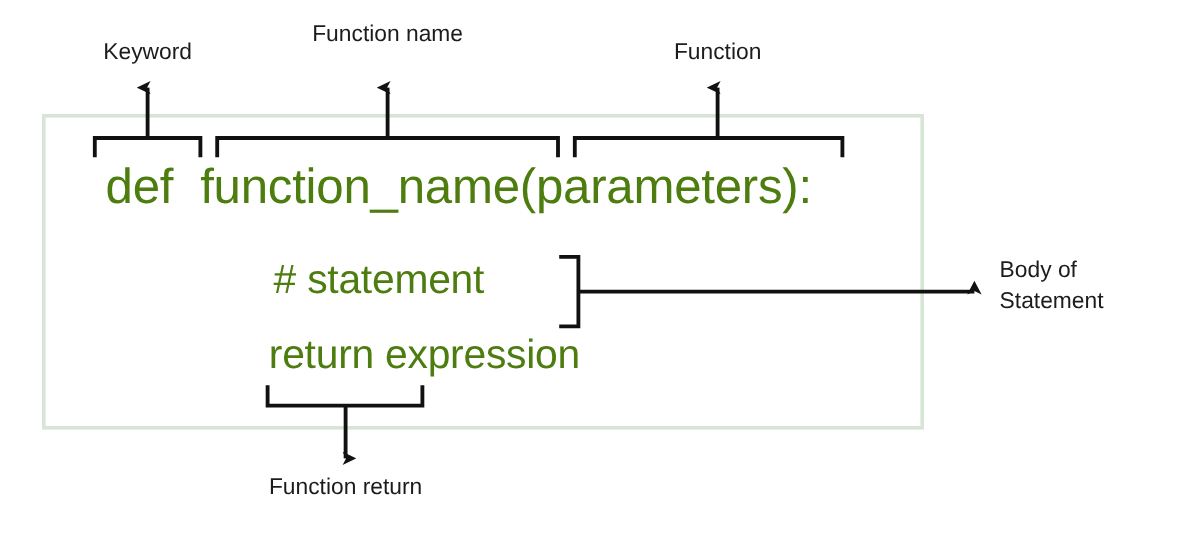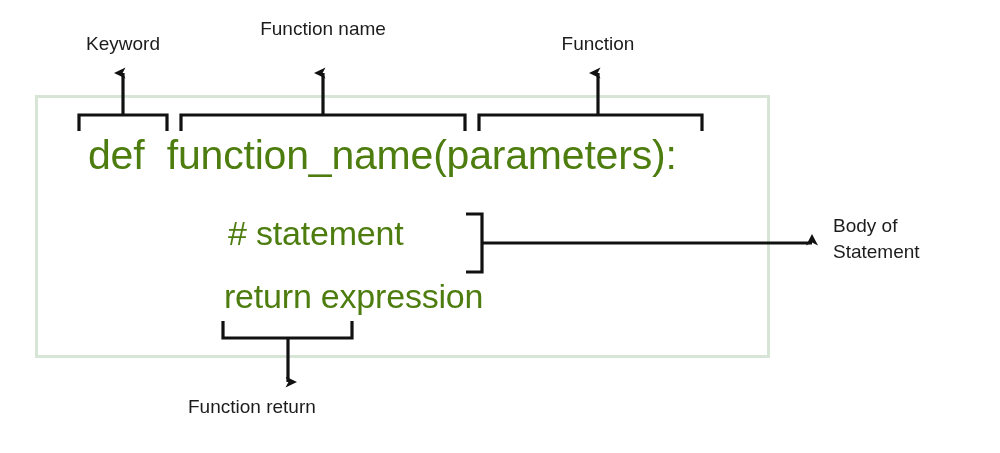--- a/index.html
+++ b/index.html
@@ -90,20 +90,21 @@
   .anno-body {
     left: 833px;
     top: 213px;
     width: 150px;
     text-align: left;
   }
   .anno-return {
     left: 188px;
     top: 394px;
     width: 200px;
+    text-align: center;
   }
 </style>
 </head>
 <body>
 
 <div id="canvas">
 
   <div class="code-box"></div>
 
   <svg id="svg-layer" viewBox="0 0 1000 453" xmlns="http://www.w3.org/2000/svg">

